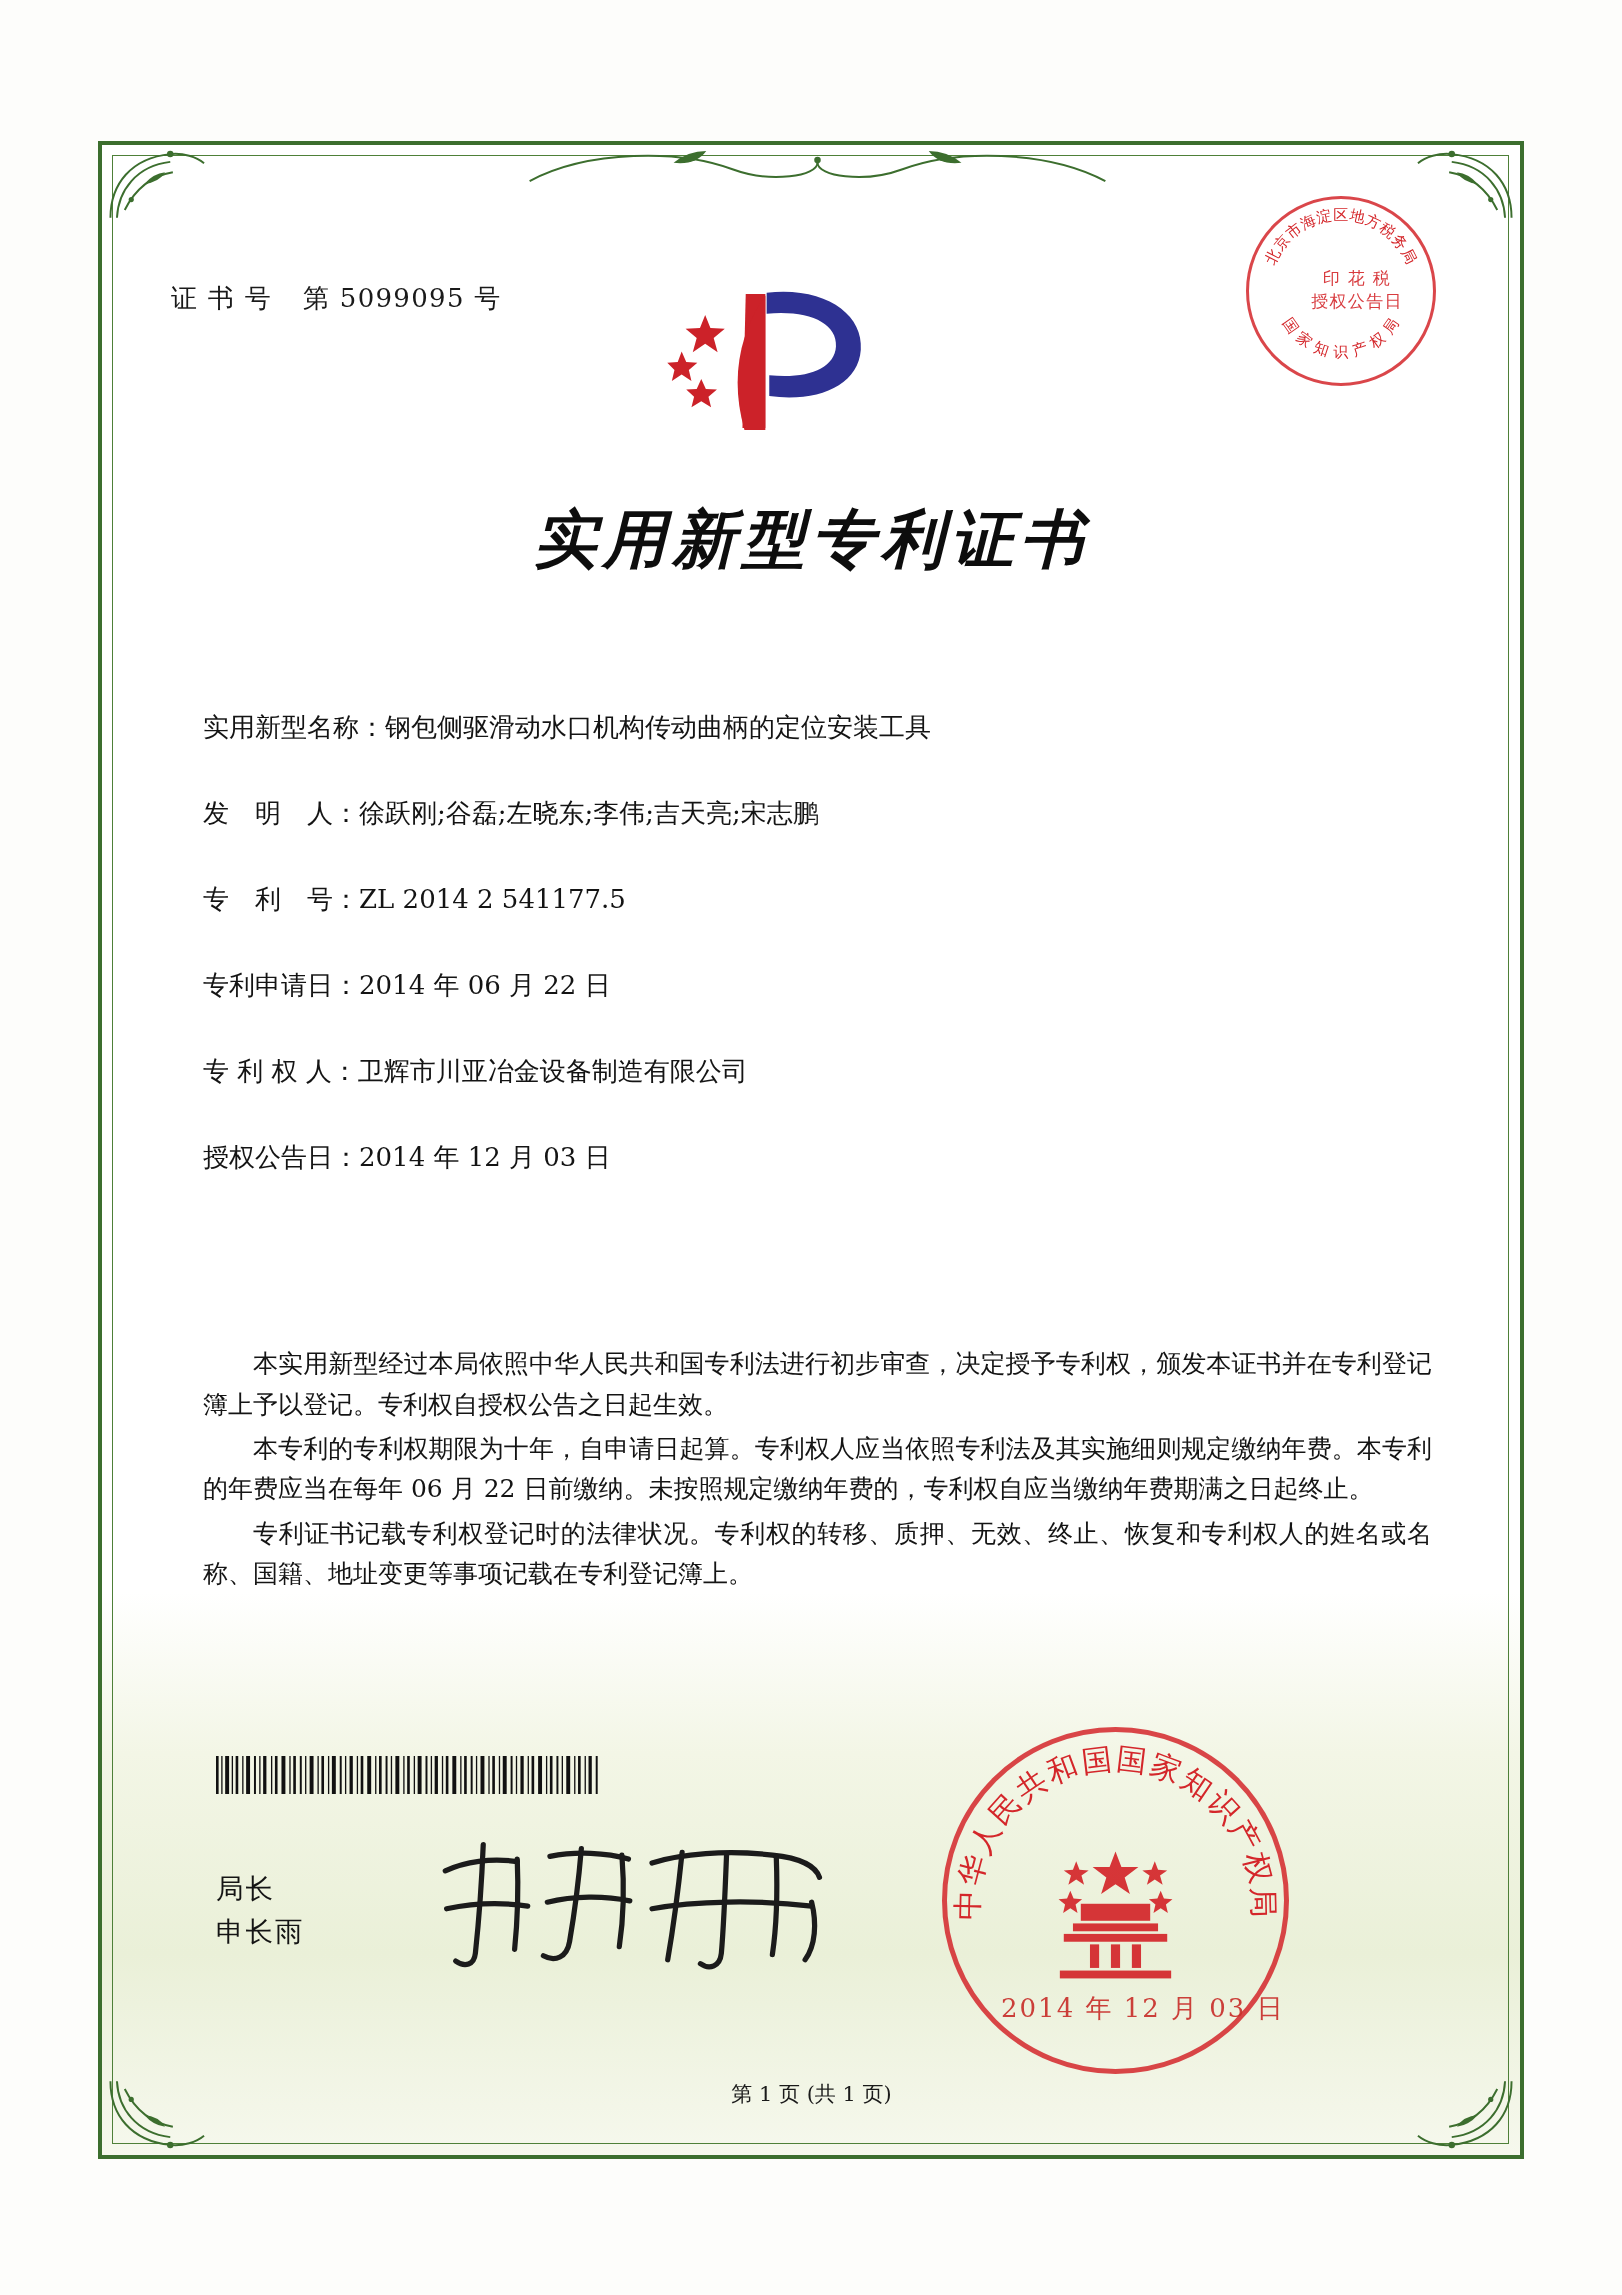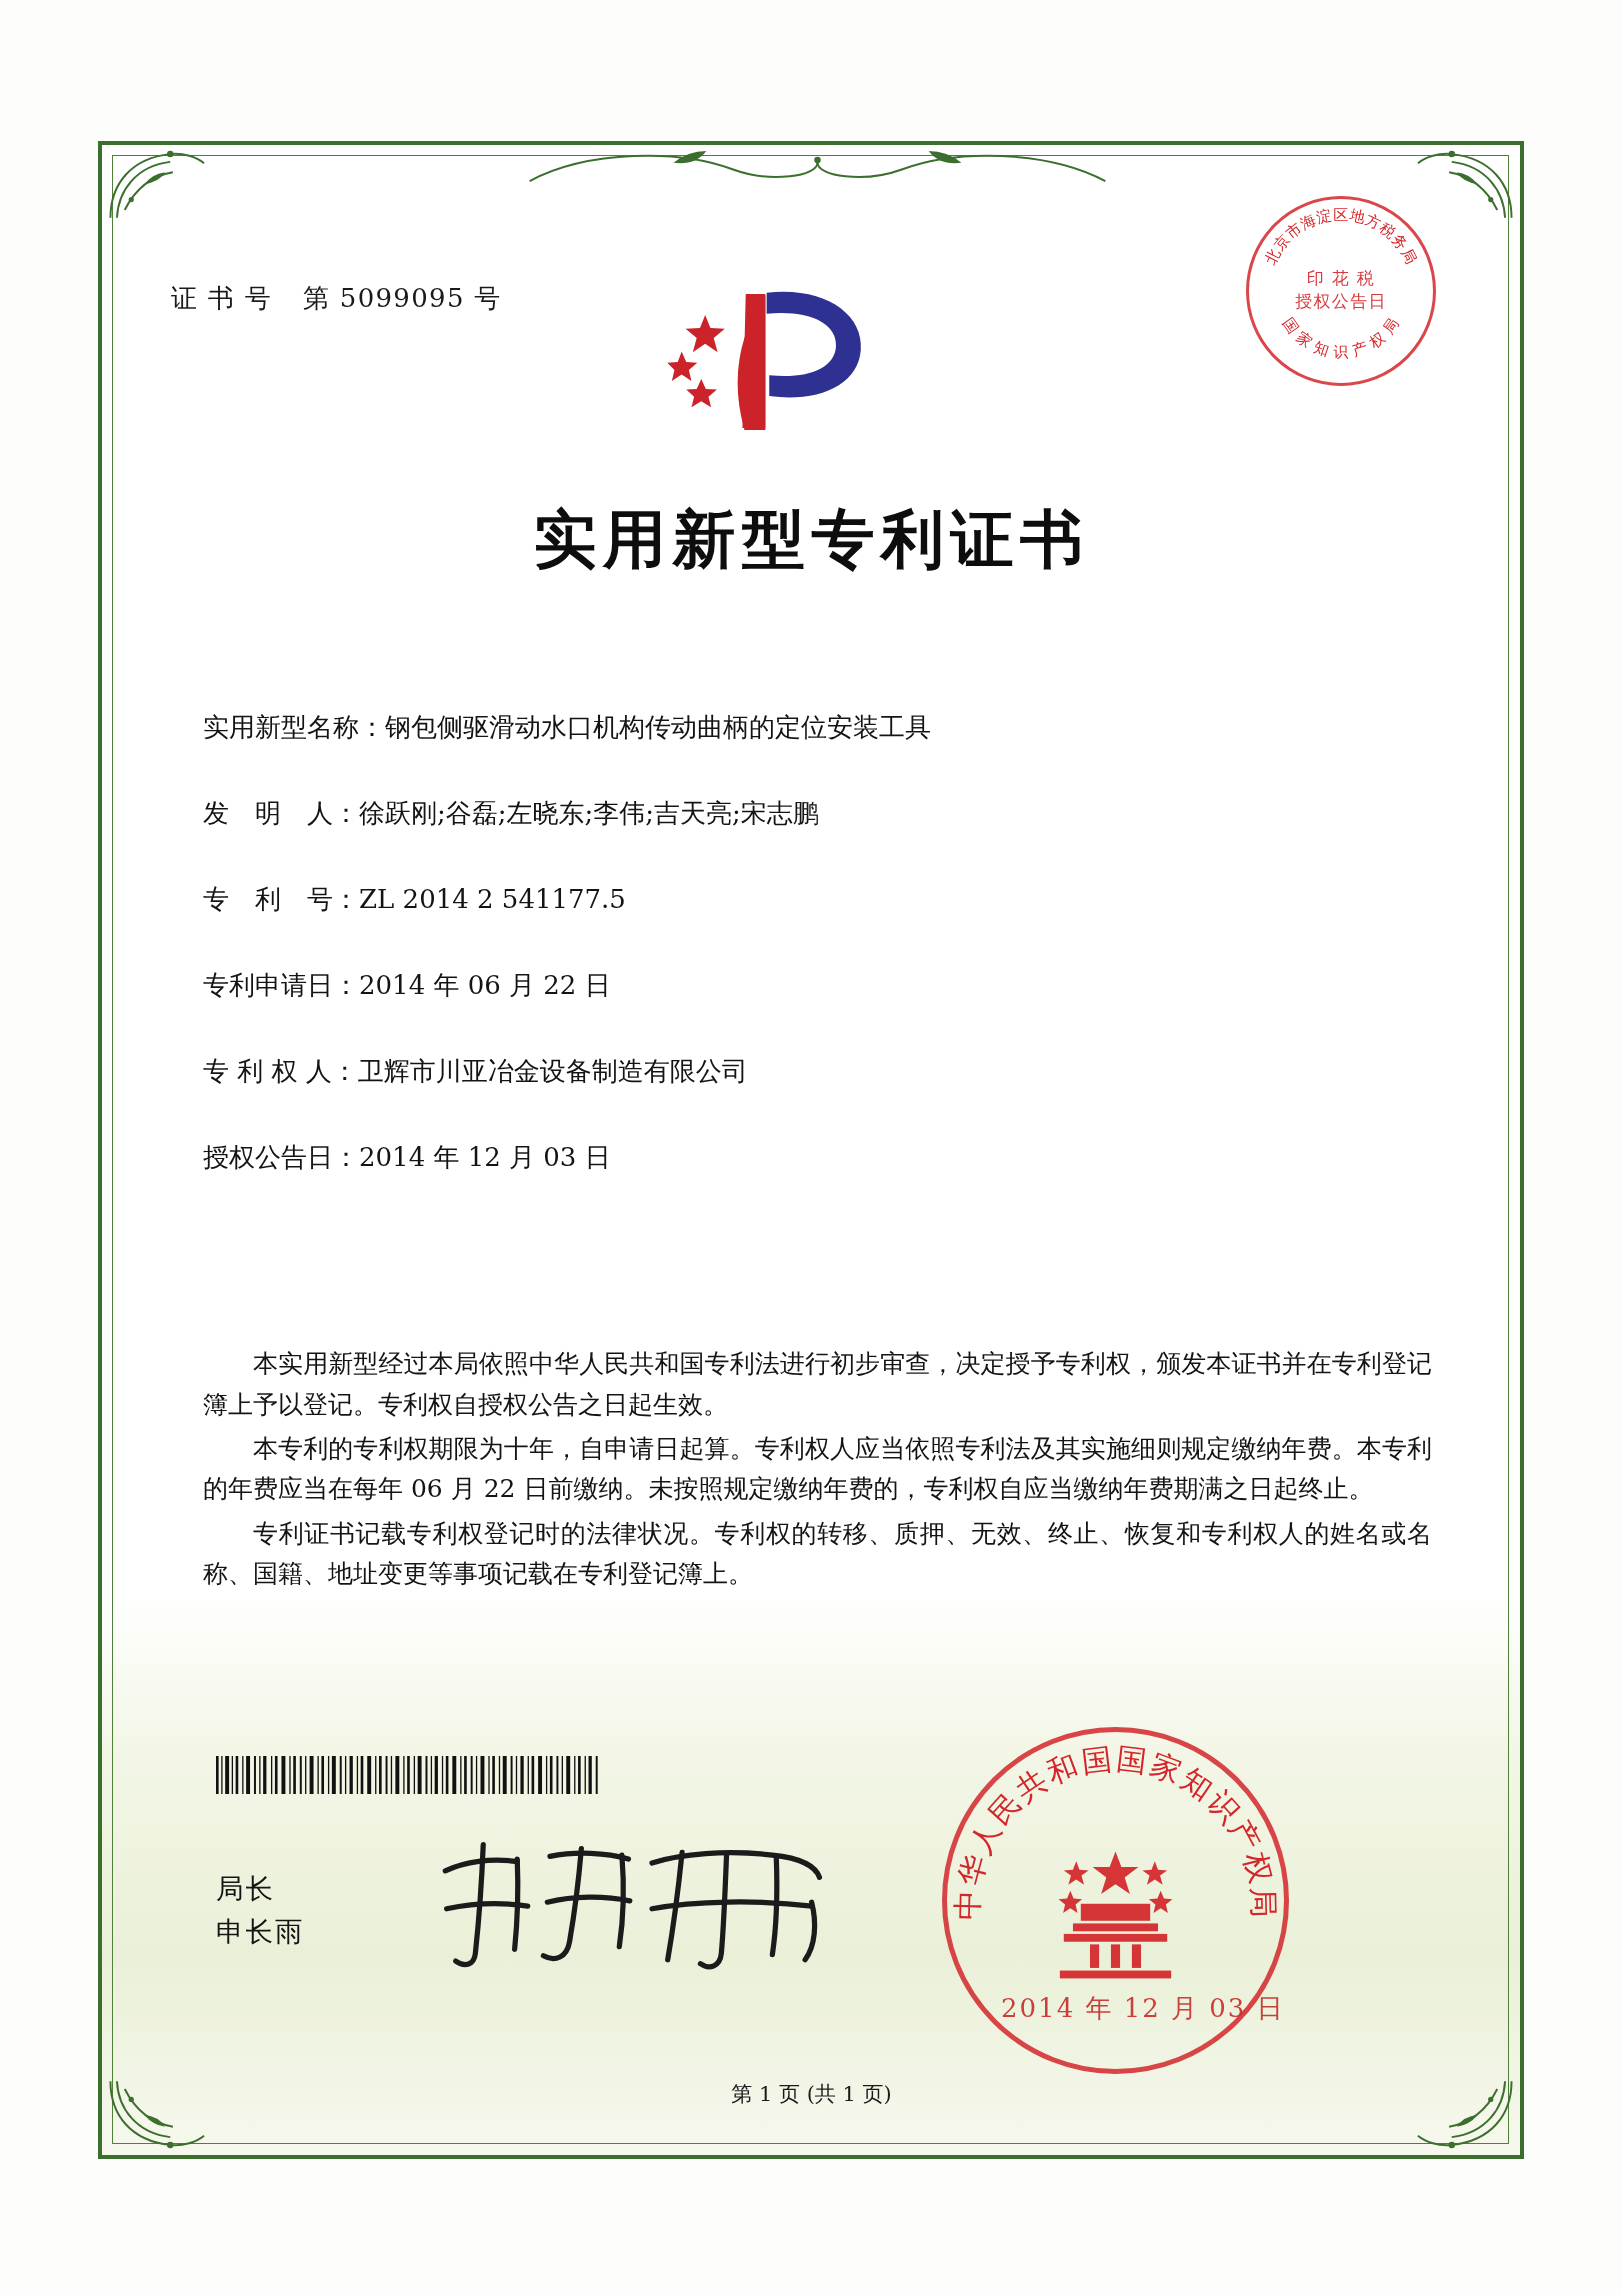--- a/index.html
+++ b/index.html
@@ -64,20 +64,21 @@
   .title {
     position: absolute;
     left: 0; top: 497px;
     width: 1623px;
     text-align: center;
     font-size: 63px;
     font-weight: bold;
     letter-spacing: 6.5px;
     color: #0d0d0d;
     font-family: "DejaVu Serif", "Liberation Serif", serif;
+    font-style: italic;
   }
 
   
   .tax-stamp {
     position: absolute;
     left: 1246px; top: 196px;
     width: 190px; height: 190px;
   }
   .tax-stamp .ring {
     position: absolute;
@@ -88,21 +89,21 @@
     box-sizing: border-box;
     opacity: .85;
   }
   .tax-arc {
     position: absolute;
     left: 0; top: 0;
     width: 190px; height: 190px;
   }
   .tax-center {
     position: absolute;
-    left: 0; top: 71px;
+    left: 16px; top: 71px;
     width: 190px;
     text-align: center;
     color: #d4262a;
     font-size: 17px;
     line-height: 1.35;
     letter-spacing: 1.3px;
     opacity: .9;
   }
 
   

